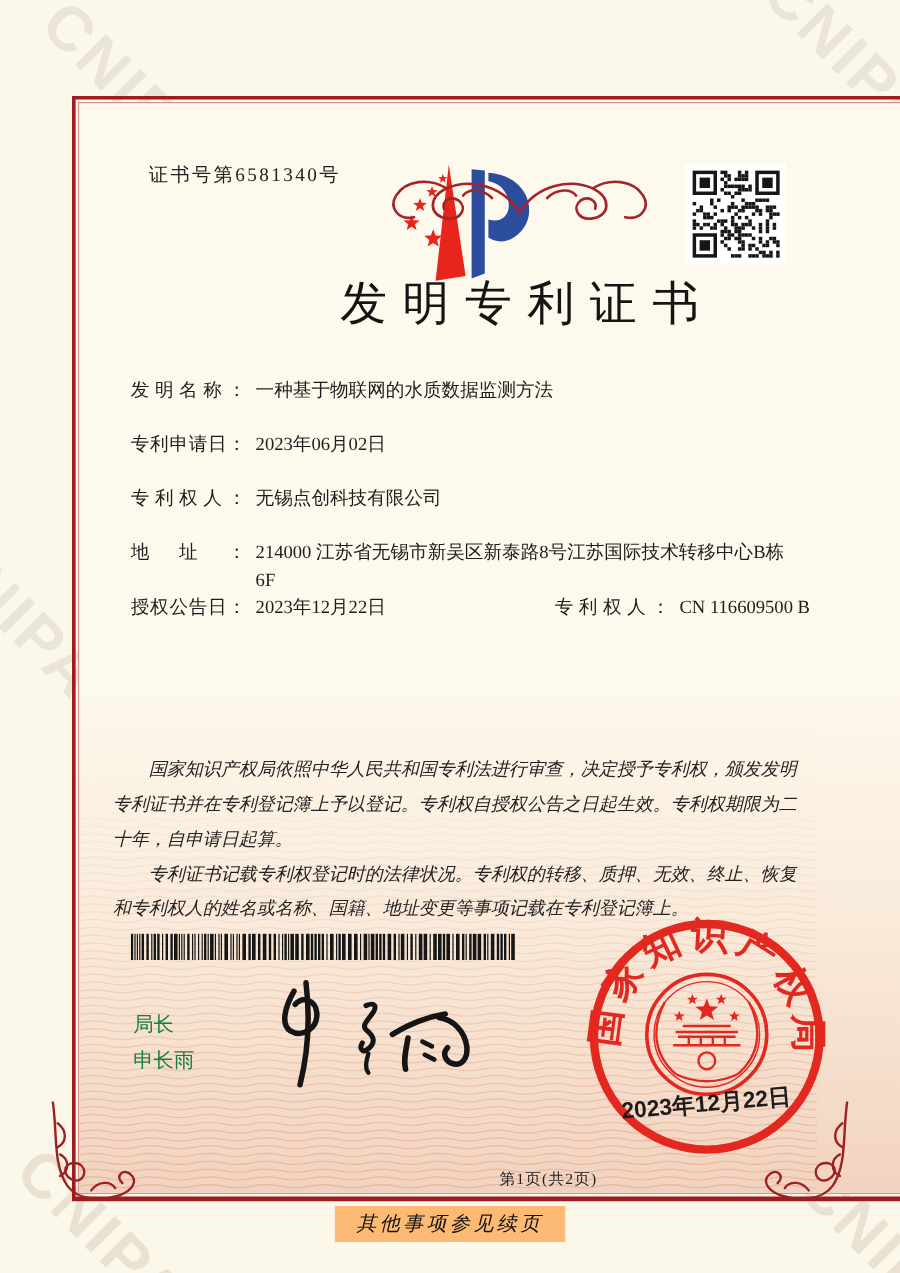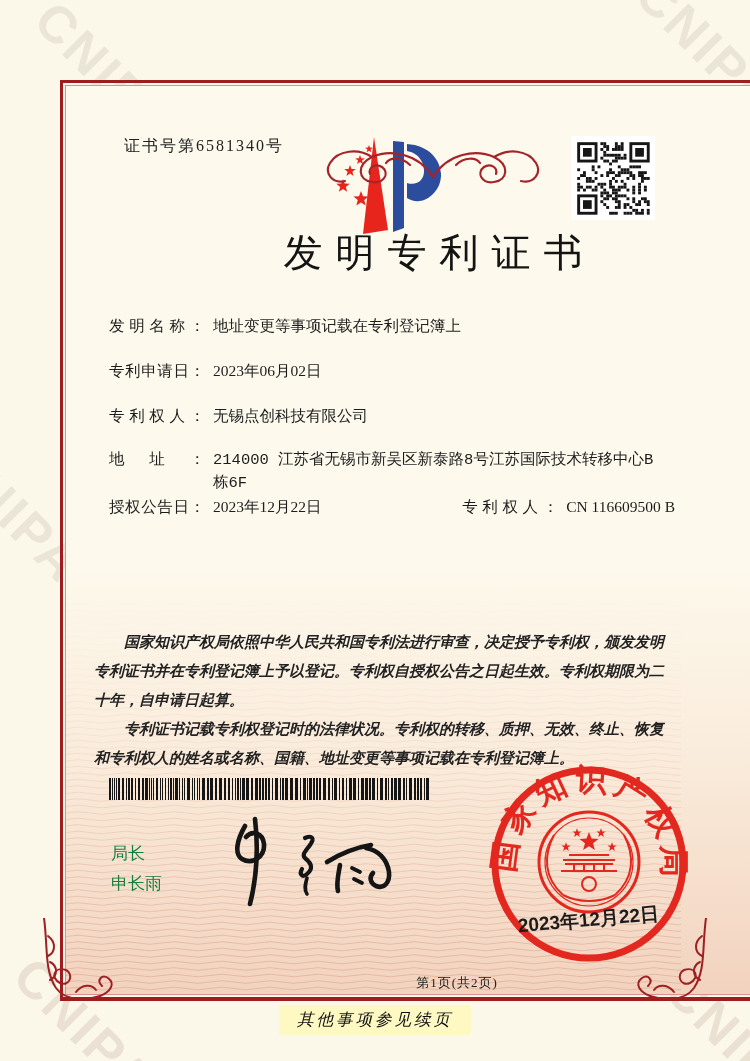--- a/index.html
+++ b/index.html
@@ -24,39 +24,39 @@
   .cert-no{position:absolute;left:58px;top:50px;font-size:16px;letter-spacing:2px;color:#222;}
   .logo{position:absolute;left:250px;top:50px;}
   .qr{position:absolute;left:505px;top:50px;}
   .title{position:absolute;left:0;top:140px;width:100%;text-align:center;
          font-size:39px;font-weight:500;color:#141414;letter-spacing:13px;text-indent:13px;}
 
   .fields{position:absolute;left:43px;top:228px;width:566px;font-size:15.5px;color:#1d1d1d;}
   .frow{display:flex;line-height:23px;margin-bottom:22px;}
   .frow .lbl{flex:none;display:inline-block;width:96px;text-align:justify;text-align-last:justify;text-justify:inter-ideograph;}
   .frow .val{margin-left:8px;}
-  .frow.addr{margin-bottom:0;font-family:Liberation Mono, monospace;}
+  .frow.addr{margin-bottom:0;}
   .frow.addr .val{width:455px;}
   .grant .part1{width:268px;display:flex;flex:none;}
   .grant{display:flex;justify-content:space-between;}
 
   .paras{position:absolute;left:28px;top:542px;width:574px;font-size:15px;font-style:italic;
          line-height:29px;color:#222;}
-  .paras p{margin:0;text-indent:2em;font-weight:bold;}
+  .paras p{margin:0;text-indent:2em;}
 
   .barcode{position:absolute;left:43px;top:692px;}
   .director{position:absolute;left:45px;top:753px;font-family:"Liberation Sans","DejaVu Sans",sans-serif;
             font-size:17px;color:#15803d;line-height:30px;font-weight:500;}
   .signature{position:absolute;left:153px;top:728px;}
   .seal{position:absolute;left:418px;top:673px;opacity:.96;}
 
   .pageno{position:absolute;left:0;top:888px;width:100%;text-align:center;font-size:13px;color:#222;letter-spacing:1px;margin-left:24px;}
 
   .footer-note{position:absolute;left:50%;top:1005px;transform:translateX(-50%);
-         background:#fef9c3;padding:4px 18px;font-size:16.5px;font-style:italic;
+         background:#fdba74;padding:4px 18px;font-size:16.5px;font-style:italic;
          letter-spacing:3px;color:#111;white-space:nowrap;}
 
   .ornament-top{position:absolute;left:50%;top:62px;transform:translateX(-50%);}
   .corner{position:absolute;}
   .corner.bl{left:36px;top:918px;}
   .corner.br{right:36px;top:918px;transform:scaleX(-1);}
 </style>
 </head>
 <body>
 
@@ -337,21 +337,21 @@
           <rect x="6.2" y="58.4" width="20.3" height="20.3" fill="#161616"></rect>
           <rect x="9.1" y="61.300000000000004" width="14.5" height="14.5" fill="#fff"></rect>
           <rect x="12" y="64.2" width="8.7" height="8.7" fill="#161616"></rect>
         </svg>
 
       <div class="title">发明专利证书</div>
 
       <div class="fields">
         <div class="frow">
           <span class="lbl">发明名称：</span>
-          <span class="val">地址变更等事项记载在专利登记簿上</span>
+          <span class="val">一种基于物联网的水质数据监测方法</span>
         </div>
         <div class="frow">
           <span class="lbl">专利申请日：</span>
           <span class="val">2023年06月02日</span>
         </div>
         <div class="frow">
           <span class="lbl">专利权人：</span>
           <span class="val">无锡点创科技有限公司</span>
         </div>
         <div class="frow addr">

